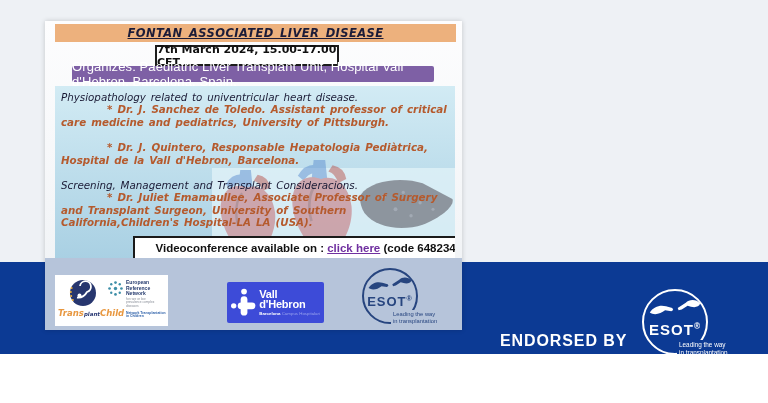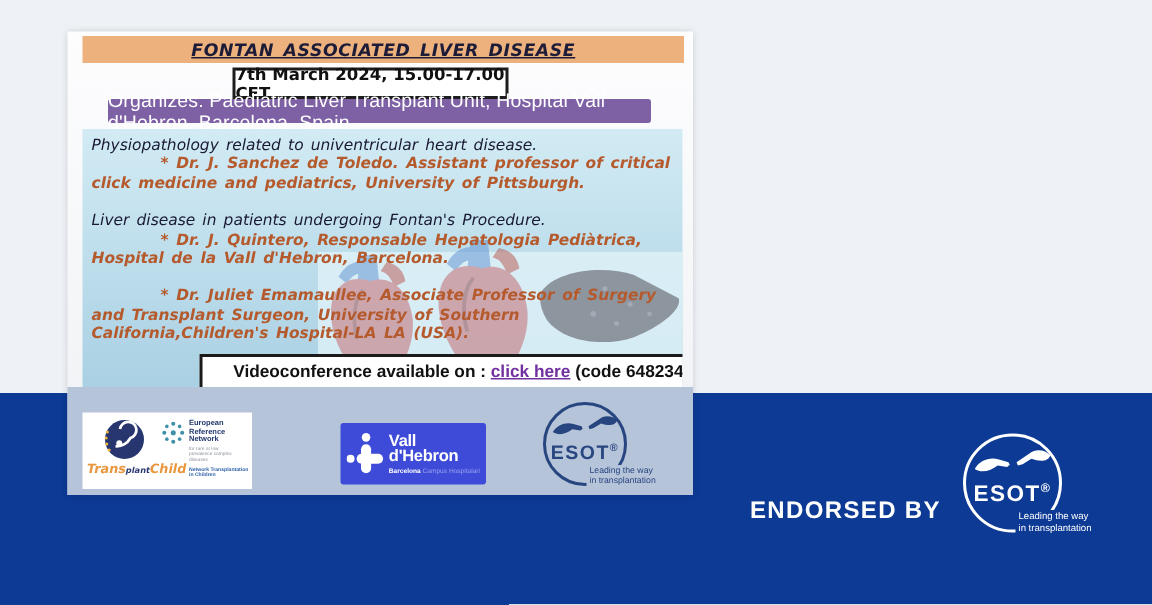--- a/index.html
+++ b/index.html
@@ -1,17 +1,17 @@
 <!DOCTYPE html>
 <html style="--c_page: #eef1f5; --c_band: #0c3a94; --c_title_bar: #edb17d; --c_org_bar: #7e60a5; --c_body_top: #d2ebf4; --c_body_bottom: #a9d0e3; --c_strip: #b6c4da; --c_topic_text: #191934; --c_speaker_text: #b55a2d; --c_link: #7030a0; --c_vall_blue: #3d4bd8; --c_esot_navy: #27457f; --c_tc_orange: #e8973f; --c_tc_navy: #2b3a74;"><head>
 <meta charset="utf-8">
 <style>
   html,body{margin:0;padding:0;}
   .page{
-    position:relative; width:768px; height:403px; overflow:hidden;
+    position:relative; width:768px; height:354px; overflow:hidden;
     background:var(--c_page,#eef1f5);
     font-family:"Liberation Sans", sans-serif;
   }
   
   .band{
     position:absolute; left:0; top:262px; width:768px; height:141px;
     background:var(--c_band,#0c3a94);
   }
   
   .flyer{
@@ -169,23 +169,23 @@
         <circle cx="40" cy="30" r="3" fill="#6f6a76"></circle>
           <circle cx="70" cy="24" r="2.6" fill="#6f6a76"></circle>
         <circle cx="58" cy="50" r="3" fill="#6f6a76"></circle>
           <circle cx="96" cy="40" r="2.6" fill="#6f6a76"></circle>
         <circle cx="82" cy="60" r="2.6" fill="#6f6a76"></circle>
           <circle cx="116" cy="50" r="2.4" fill="#6f6a76"></circle>
       </svg>
 
       <div class="sections">
         <p class="topic">Physiopathology related to univentricular heart disease.</p>
-        <p class="speaker">* Dr. J. Sanchez de Toledo. Assistant professor of critical click medicine and pediatrics, University of Pittsburgh.</p>
-        <p class="topic">Liver disease in patients undergoing Fontan's Procedure.</p>
+        <p class="speaker">* Dr. J. Sanchez de Toledo. Assistant professor of critical care medicine and pediatrics, University of Pittsburgh.</p>
         <p class="speaker">* Dr. J. Quintero, Responsable Hepatologia Pediàtrica, Hospital de la Vall d'Hebron, Barcelona.</p>
+        <p class="topic">Screening, Management and Transplant Consideracions.</p>
         <p class="speaker speaker-3">* Dr. Juliet Emamaullee, Associate Professor of Surgery and Transplant Surgeon, University of Southern California,Children's Hospital-LA LA (USA).</p>
       </div>
 
       <div class="vc-box"><span>Videoconference available on : </span><span class="vc-link">click here</span><span> (code 648234)</span></div>
     </div>
 
     <div class="logo-strip">
 
       <div class="tc-card">
         <div class="tc-left">

